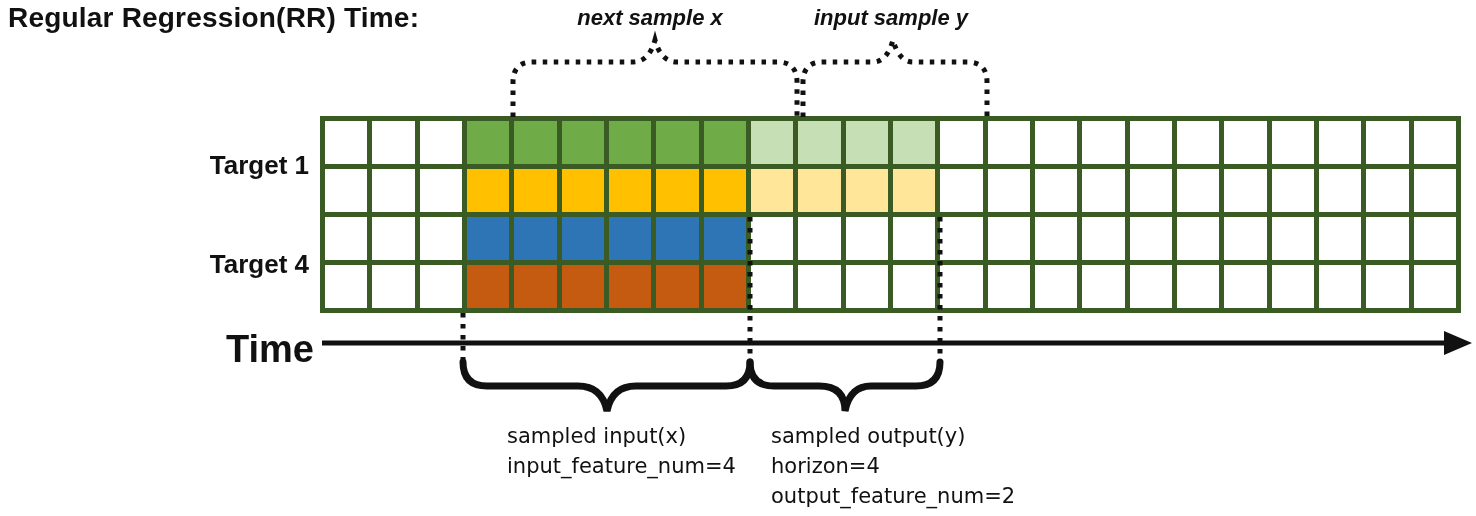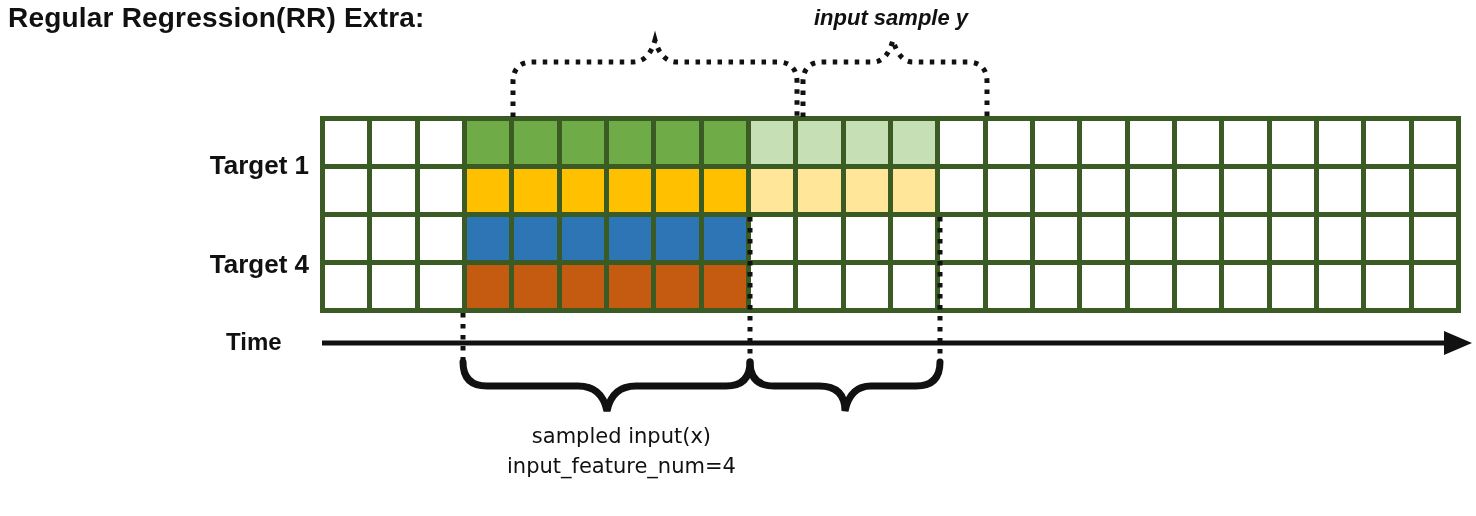--- a/index.html
+++ b/index.html
@@ -24,37 +24,38 @@
   }
   .row-label{
     font-size:26px;font-weight:bold;line-height:1;white-space:nowrap;
   }
   .cell-grid{
     position:absolute;left:320px;top:116px;width:1141px;height:197px;
     box-sizing:border-box;display:grid;padding:5px;gap:5px;
   }
   .cell{width:100%;height:100%;}
   .time-label{
-    position:absolute;left:226px;top:328px;font-size:24px;font-weight:bold;
+    position:absolute;left:226px;top:328px;font-size:38px;font-weight:bold;
   }
   .overlay{position:absolute;left:0;top:0;width:1476px;height:516px;pointer-events:none;}
   .ann{
     position:absolute;top:421px;font-size:21px;line-height:30px;
     font-family:"DejaVu Sans","Liberation Sans",sans-serif;white-space:nowrap;
   }
-  .ann.input{left:507px;text-align:center;}
+  .ann.input{left:507px;}
   .ann.output{left:771px;}
 </style>
 </head>
 <body>
 
 <div class="canvas">
 
-  <div class="title">Regular Regression(RR) Extra:</div>
+  <div class="title">Regular Regression(RR) Time:</div>
 
+  <div class="brace-label x">next sample x</div>
   <div class="brace-label y">input sample y</div>
 
   <div class="cell-grid" style="background: rgb(59, 91, 36); grid-template-columns: repeat(24, 1fr); grid-template-rows: repeat(4, 1fr);">
       <div class="cell" style="background: rgb(255, 255, 255);"></div>
       <div class="cell" style="background: rgb(255, 255, 255);"></div>
       <div class="cell" style="background: rgb(255, 255, 255);"></div>
       <div class="cell" style="background: rgb(111, 172, 71);"></div>
       <div class="cell" style="background: rgb(111, 172, 71);"></div>
       <div class="cell" style="background: rgb(111, 172, 71);"></div>
       <div class="cell" style="background: rgb(111, 172, 71);"></div>
@@ -174,14 +175,19 @@
     <path d="M 463 362 Q 463 386 487 386 L 578 386 Q 602 386 607 411 Q 612 386 636 386 L 726 386 Q 750 386 750 362" fill="none" stroke="#111" stroke-width="7" stroke-linecap="round"></path>
 
     <path d="M 750 362 Q 750 386 774 386 L 819 386 Q 845 386 845 411 Q 850 386 871 386 L 916 386 Q 940 386 940 362" fill="none" stroke="#111" stroke-width="7" stroke-linecap="round"></path>
   </svg>
 
   <div class="ann input">
     <div>sampled input(x)</div>
     <div>input_feature_num=4</div>
   </div>
 
+  <div class="ann output">
+    <div>sampled output(y)</div>
+    <div>horizon=4</div>
+    <div>output_feature_num=2</div>
+  </div>
 
 </div>
 
 </body></html>

